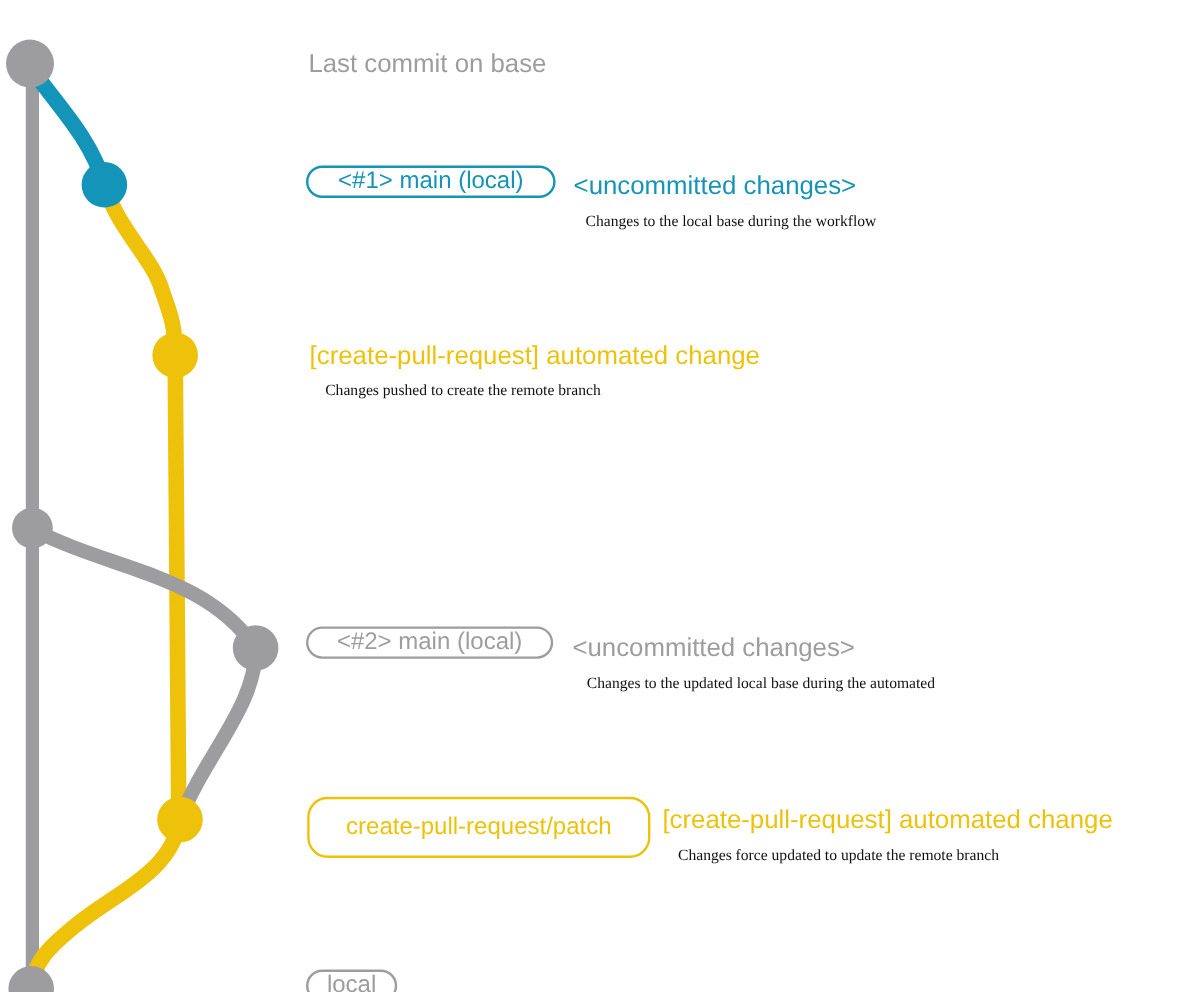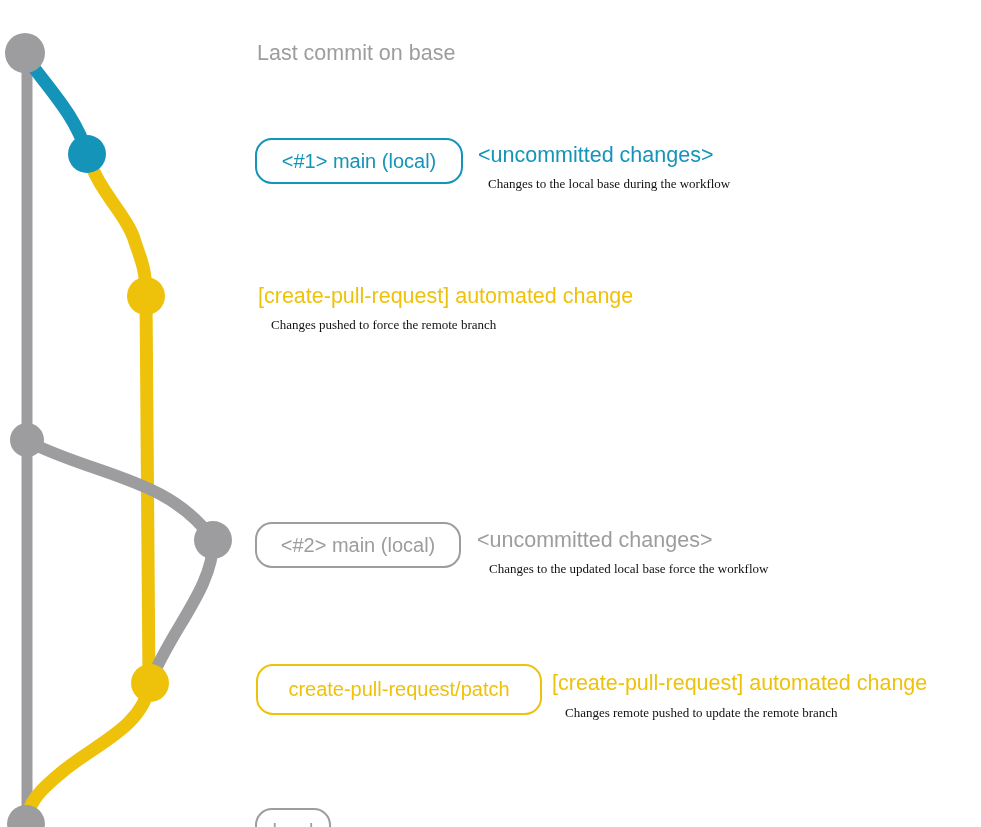--- a/index.html
+++ b/index.html
@@ -14,21 +14,21 @@
   .branch{fill:none;stroke-linecap:round;}
   .label{position:absolute;white-space:nowrap;line-height:26px;}
   .title-sans{font-size:21.5px;}
   .gray-t{color:var(--gray);}
   .teal-t{color:var(--teal);}
   .yellow-t{color:var(--yellow);}
   .subtitle{position:absolute;white-space:nowrap;font-family:"Liberation Serif",serif;
             font-size:13px;line-height:21px;color:var(--ink);}
   .badge{position:absolute;display:flex;align-items:center;justify-content:center;
          box-sizing:border-box;border:2px solid;border-radius:17px;font-size:20px;
-         height:46px;padding:0 12px;background:var(--bg);white-space:nowrap;}
+         height:27px;padding:0 12px;background:var(--bg);white-space:nowrap;}
   .badge.teal-b{border-color:var(--teal);color:var(--teal);}
   .badge.gray-b{border-color:var(--gray);color:var(--gray);}
   .badge.yellow-b{border-color:var(--yellow);color:var(--yellow);}
 </style>
 </head>
 <body>
 
 <div class="stage">
 
   <svg class="graph-svg" width="250" height="827" viewBox="0 0 250 827">
@@ -50,26 +50,26 @@
     <circle class="f-gray" cx="26" cy="796" r="19"></circle>
   </svg>
 
   <div class="label title-sans gray-t" style="left:257px;top:12px;">Last commit on base</div>
 
   <div class="badge teal-b" style="left:255px;top:110px;min-width:208px;">&lt;#1&gt; main (local)</div>
   <div class="label title-sans teal-t" style="left:478px;top:114px;">&lt;uncommitted changes&gt;</div>
   <div class="subtitle" style="left:488px;top:145px;">Changes to the local base during the workflow</div>
 
   <div class="label title-sans yellow-t" style="left:258px;top:255px;">[create-pull-request] automated change</div>
-  <div class="subtitle" style="left:271px;top:286px;">Changes pushed to force the remote branch</div>
+  <div class="subtitle" style="left:271px;top:286px;">Changes pushed to create the remote branch</div>
 
 
   <div class="badge gray-b" style="left:255px;top:494px;min-width:206px;">&lt;#2&gt; main (local)</div>
   <div class="label title-sans gray-t" style="left:477px;top:499px;">&lt;uncommitted changes&gt;</div>
-  <div class="subtitle" style="left:489px;top:530px;">Changes to the updated local base force the workflow</div>
+  <div class="subtitle" style="left:489px;top:530px;">Changes to the updated local base during the automated</div>
 
   <div class="badge yellow-b" style="left:256px;top:636px;min-width:286px;height:51px;">create-pull-request/patch</div>
   <div class="label title-sans yellow-t" style="left:552px;top:642px;">[create-pull-request] automated change</div>
-  <div class="subtitle" style="left:565px;top:674px;">Changes remote pushed to update the remote branch</div>
+  <div class="subtitle" style="left:565px;top:674px;">Changes force updated to update the remote branch</div>
 
   <div class="badge gray-b" style="left:255px;top:780px;min-width:76px;">local</div>
 
 </div>
 
 </body></html>

